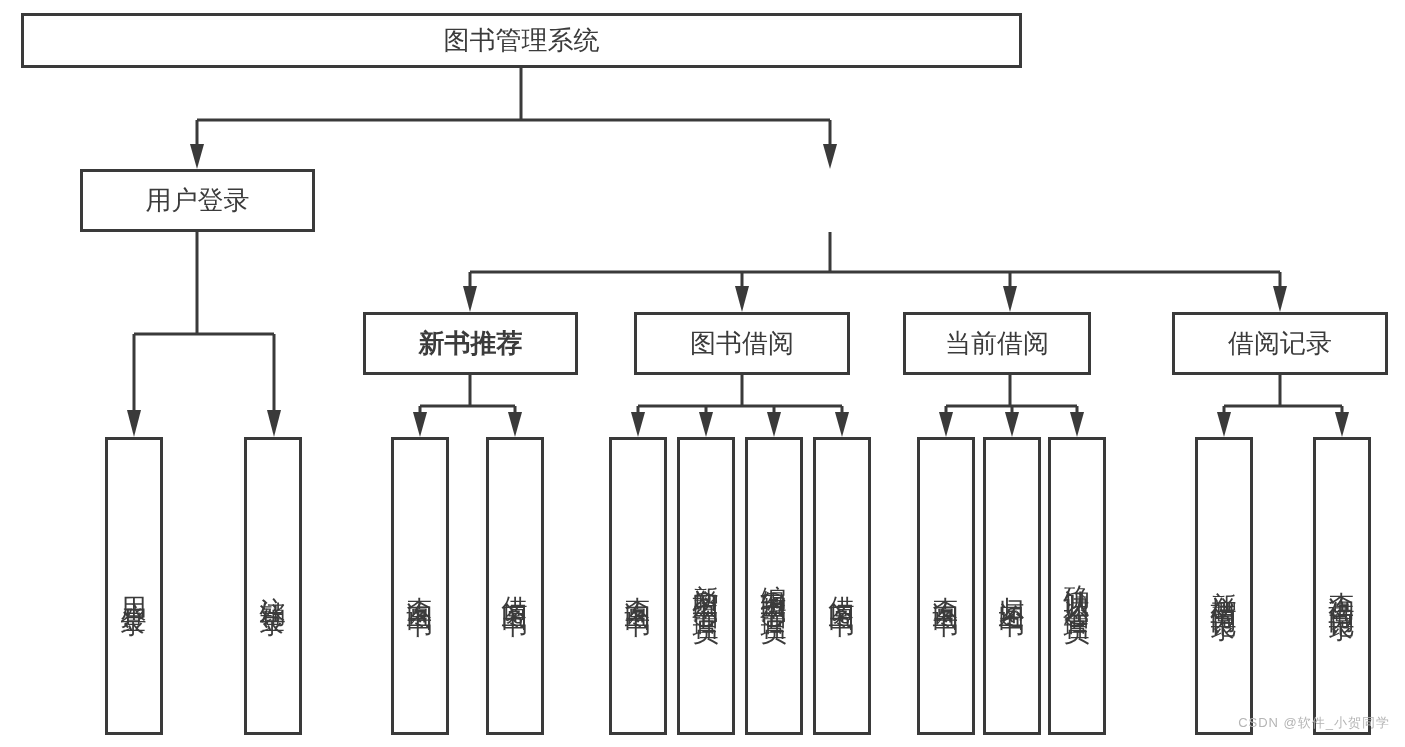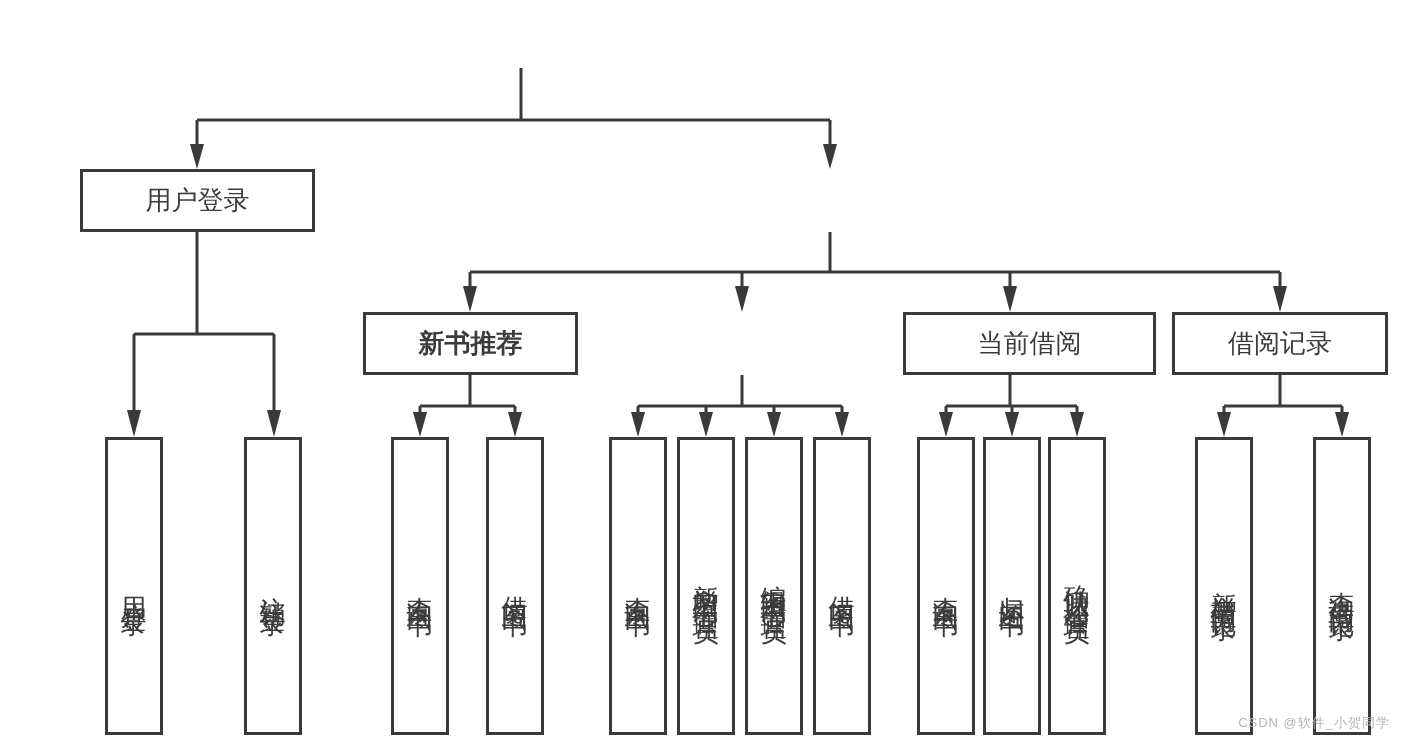--- a/index.html
+++ b/index.html
@@ -44,21 +44,21 @@
     font-size: 26px;
     color: var(--text);
     white-space: nowrap;
   }
   .root-node   { left: 21px;  top: 13px;  width: 1001px; height: 55px; }
   .l1-a        { left: 80px;  top: 169px; width: 235px;  height: 63px; }
   .l1-b        { left: 712px; top: 169px; width: 234px;  height: 63px; }
   .l2          { top: 312px; height: 63px; }
   .l2-0 { left: 363px;  width: 215px; font-weight: bold; }
   .l2-1 { left: 634px;  width: 216px; }
-  .l2-2 { left: 903px;  width: 253px; }
+  .l2-2 { left: 903px;  width: 188px; }
   .l2-3 { left: 1172px; width: 216px; }
   .leaf {
     position: absolute;
     top: 437px;
     width: 58px;
     height: 298px;
     border: 3px solid var(--line);
     background: var(--background);
     display: flex;
     align-items: center;
@@ -144,24 +144,26 @@
       <polygon points="1070,412 1084,412 1077,437"></polygon>
     </g>
 
     <g>
       <path d="M1280 375 V406 M1224 406 H1342 M1224 406 V414 M1342 406 V414"></path>
       <polygon points="1217,412 1231,412 1224,437"></polygon>
       <polygon points="1335,412 1349,412 1342,437"></polygon>
     </g>
   </svg>
 
+  <div class="node root-node">图书管理系统</div>
 
   <div class="node l1-a">用户登录</div>
 
   <div class="node l2 l2-0">新书推荐</div>
+  <div class="node l2 l2-1">图书借阅</div>
   <div class="node l2 l2-2">当前借阅</div>
   <div class="node l2 l2-3">借阅记录</div>
 
   <div class="leaf leaf-1">用户登录</div>
   <div class="leaf leaf-2">注销登录</div>
 
   <div class="leaf leaf-3">查询图书</div>
   <div class="leaf leaf-4">借阅图书</div>
 
   <div class="leaf leaf-5">查询图书</div>

